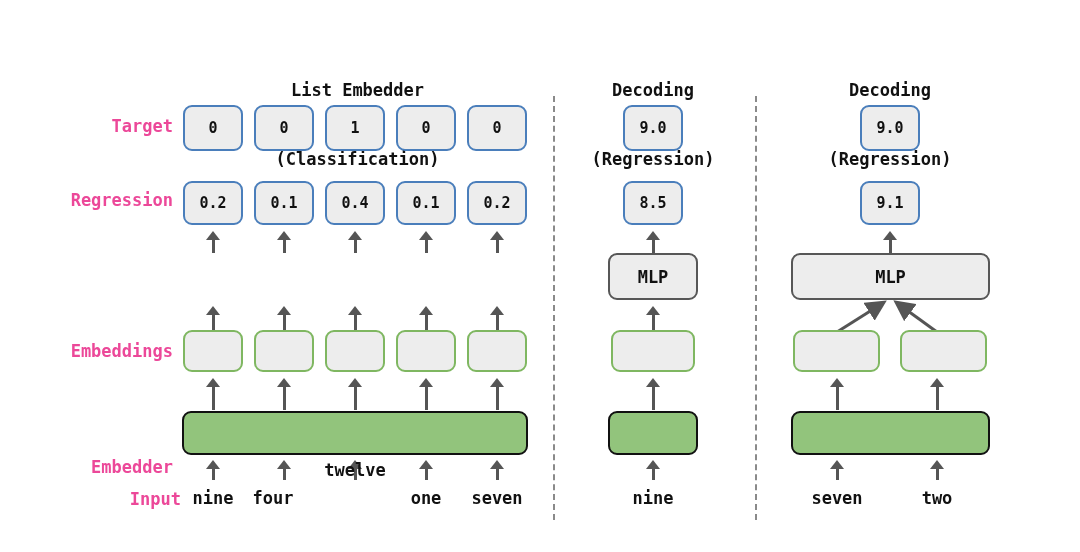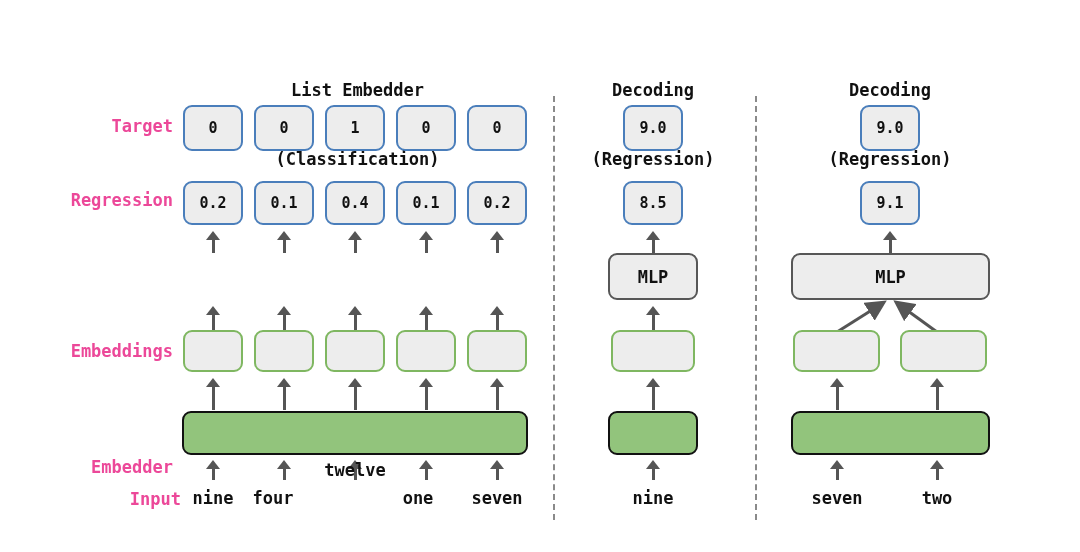--- a/index.html
+++ b/index.html
@@ -192,21 +192,21 @@
       <div class="head"></div>
     </div>
   <div class="varrow" style="left:490px;top:460px;height:20px;">
       <div class="shaft"></div>
       <div class="head"></div>
     </div>
 
   <div class="word" style="left:163px;top:488px;width:100px;">nine</div>
   <div class="word" style="left:223px;top:488px;width:100px;">four</div>
   <div class="word" style="left:305px;top:460px;width:100px;text-align:center;">twelve</div>
-  <div class="word" style="left:368px;top:488px;width:100px;">one</div>
+  <div class="word" style="left:376px;top:488px;width:100px;">one</div>
   <div class="word" style="left:447px;top:488px;width:100px;">seven</div>
 
   <div class="box box-blue" style="left:623px;top:105px;width:60px;height:46px;">9.0</div>
   <div class="box box-blue" style="left:623px;top:181px;width:60px;height:44px;">8.5</div>
 
   <div class="varrow" style="left:646px;top:231px;height:22px;">
       <div class="shaft"></div>
       <div class="head"></div>
     </div>
 

